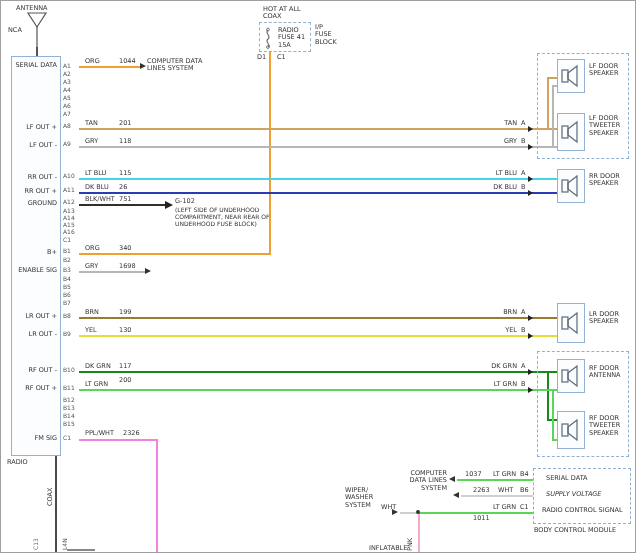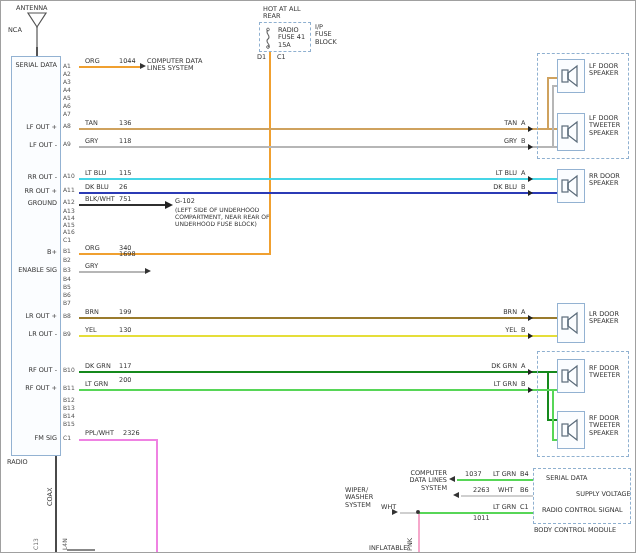--- a/index.html
+++ b/index.html
@@ -31,21 +31,21 @@
 <div class="stage">
 
   <div class="lbl" style="left:15px;top:4px;">ANTENNA</div>
   <svg style="position:absolute;left:25px;top:10px;" width="22" height="36" viewBox="0 0 22 36">
     <polygon points="2,2 20,2 11,16" fill="none" stroke="#555" stroke-width="1.2"></polygon>
     <line x1="11" y1="16" x2="11" y2="36" stroke="#555" stroke-width="1.2"></line>
   </svg>
   <div class="lbl" style="left:7px;top:26px;">NCA</div>
   <div class="wire v" style="left:35px;top:46px;height:9px;background:#555;"></div>
 
-  <div class="lbl wrap" style="left:262px;top:5px;width:38px;">HOT AT ALL REAR</div>
+  <div class="lbl wrap" style="left:262px;top:5px;width:38px;">HOT AT ALL COAX</div>
   <div class="dashed" style="left:258px;top:21px;width:52px;height:30px;"></div>
   <svg style="position:absolute;left:261px;top:26px;" width="12" height="22" viewBox="0 0 12 22">
     <path d="M6 3 C2 6 10 9 6 12 C2 15 10 18 6 20" fill="none" stroke="#666" stroke-width="1.1"></path>
     <circle cx="6" cy="2.5" r="1.4" fill="none" stroke="#666" stroke-width="0.9"></circle>
     <circle cx="6" cy="20" r="1.4" fill="none" stroke="#666" stroke-width="0.9"></circle>
   </svg>
   <div class="lbl wrap" style="left:277px;top:26px;width:28px;">RADIO FUSE 41 15A</div>
   <div class="lbl wrap" style="left:314px;top:23px;width:24px;">I/P FUSE BLOCK</div>
   <div class="lbl" style="left:256px;top:53px;">D1</div>
   <div class="lbl" style="left:276px;top:53px;">C1</div>
@@ -113,21 +113,21 @@
   <div class="lbl" style="left:84px;top:244px;">ORG</div>
   <div class="lbl" style="left:118px;top:244px;">340</div>
 
   <div class="wire h" style="left: 78px; top: 127px; width: 478px; background-color: rgb(207, 162, 94);"></div>
   <div class="wire v" style="left: 546px; top: 77px; height: 52px; background-color: rgb(207, 162, 94);"></div>
   <div class="wire h" style="left: 546px; top: 76px; width: 10px; background-color: rgb(207, 162, 94);"></div>
   <div class="wire h" style="left: 78px; top: 145px; width: 478px; background-color: rgb(182, 182, 182);"></div>
   <div class="wire v" style="left: 551px; top: 85px; height: 62px; background-color: rgb(182, 182, 182);"></div>
   <div class="wire h" style="left: 551px; top: 84px; width: 5px; background-color: rgb(182, 182, 182);"></div>
   <div class="lbl" style="left:84px;top:119px;">TAN</div>
-  <div class="lbl" style="left:118px;top:119px;">136</div>
+  <div class="lbl" style="left:118px;top:119px;">201</div>
   <div class="lbl" style="left:84px;top:137px;">GRY</div>
   <div class="lbl" style="left:118px;top:137px;">118</div>
   <div class="lbl ra" style="left:476px;top:119px;width:40px;">TAN</div>
   <div class="lbl" style="left:520px;top:119px;">A</div>
   <div class="lbl ra" style="left:476px;top:137px;width:40px;">GRY</div>
   <div class="lbl" style="left:520px;top:137px;">B</div>
   <div class="arr-s" style="left:527px;top:125px;"></div>
   <div class="arr-s" style="left:527px;top:143px;"></div>
 
   <div class="wire h" style="left: 78px; top: 177px; width: 478px; background-color: rgb(69, 213, 230);"></div>
@@ -146,21 +146,21 @@
   <div class="wire h" style="left: 78px; top: 203px; width: 88px; background-color: rgb(47, 47, 47);"></div>
   <div class="arr-g" style="left:164px;top:200px;"></div>
   <div class="lbl" style="left:84px;top:195px;">BLK/WHT</div>
   <div class="lbl" style="left:118px;top:195px;">751</div>
   <div class="lbl" style="left:174px;top:197px;">G-102</div>
   <div class="lbl wrap" style="left:174px;top:206px;width:95px;font-size:6px;">(LEFT SIDE OF UNDERHOOD COMPARTMENT, NEAR REAR OF UNDERHOOD FUSE BLOCK)</div>
 
   <div class="wire h" style="left: 78px; top: 270px; width: 66px; background-color: rgb(182, 182, 182);"></div>
   <div class="arr-r" style="left:144px;top:267px;"></div>
   <div class="lbl" style="left:84px;top:262px;">GRY</div>
-  <div class="lbl" style="left:118px;top:250px;">1698</div>
+  <div class="lbl" style="left:118px;top:262px;">1698</div>
 
   <div class="wire h" style="left: 78px; top: 316px; width: 478px; background-color: rgb(154, 123, 45);"></div>
   <div class="wire h" style="left: 78px; top: 334px; width: 478px; background-color: rgb(229, 222, 57);"></div>
   <div class="lbl" style="left:84px;top:308px;">BRN</div>
   <div class="lbl" style="left:118px;top:308px;">199</div>
   <div class="lbl" style="left:84px;top:326px;">YEL</div>
   <div class="lbl" style="left:118px;top:326px;">130</div>
   <div class="lbl ra" style="left:476px;top:308px;width:40px;">BRN</div>
   <div class="lbl" style="left:520px;top:308px;">A</div>
   <div class="lbl ra" style="left:476px;top:326px;width:40px;">YEL</div>
@@ -238,34 +238,34 @@
 
   <div class="dashed" style="left:536px;top: 350px;width:92px;height:106px;"></div>
   <div class="box spk" style="left:556px;top:358px;width:28px;height:34px;">
     <svg width="24" height="28" viewBox="0 0 24 28">
         <g fill="none" stroke="#5a6b7a" stroke-width="1.2">
           <rect x="3" y="8" width="6" height="12"></rect>
           <polygon points="9,11 18,4 18,24 9,17"></polygon>
         </g>
       </svg>
   </div>
-  <div class="lbl wrap" style="left:588px;top:364px;width:40px;">RF DOOR TWEETER</div>
+  <div class="lbl wrap" style="left:588px;top:364px;width:40px;">RF DOOR ANTENNA</div>
   <div class="box spk" style="left:556px;top:410px;width:28px;height:38px;">
     <svg width="24" height="28" viewBox="0 0 24 28">
         <g fill="none" stroke="#5a6b7a" stroke-width="1.2">
           <rect x="3" y="8" width="6" height="12"></rect>
           <polygon points="9,11 18,4 18,24 9,17"></polygon>
         </g>
       </svg>
   </div>
   <div class="lbl wrap" style="left:588px;top:414px;width:40px;">RF DOOR TWEETER SPEAKER</div>
 
   <div class="dashed" style="left:532px;top:467px;width:98px;height:56px;"></div>
   <div class="lbl" style="left:545px;top:474px;">SERIAL DATA</div>
-  <div class="lbl" style="left:575px;top:490px;">SUPPLY VOLTAGE</div>
+  <div class="lbl" style="left:545px;top:490px;font-style:italic;">SUPPLY VOLTAGE</div>
   <div class="lbl" style="left:541px;top:506px;">RADIO CONTROL SIGNAL</div>
   <div class="lbl" style="left:533px;top:526px;">BODY CONTROL MODULE</div>
 
   <div class="wire h" style="left: 456px; top: 478px; width: 76px; background-color: rgb(87, 214, 87);"></div>
   <div class="arr-l" style="left:448px;top:475px;"></div>
   <div class="lbl" style="left:464px;top:470px;">1037</div>
   <div class="lbl" style="left:492px;top:470px;">LT GRN</div>
   <div class="lbl" style="left:519px;top:470px;">B4</div>
   <div class="lbl wrap ra" style="left:394px;top:469px;width:52px;">COMPUTER DATA LINES SYSTEM</div>
 

